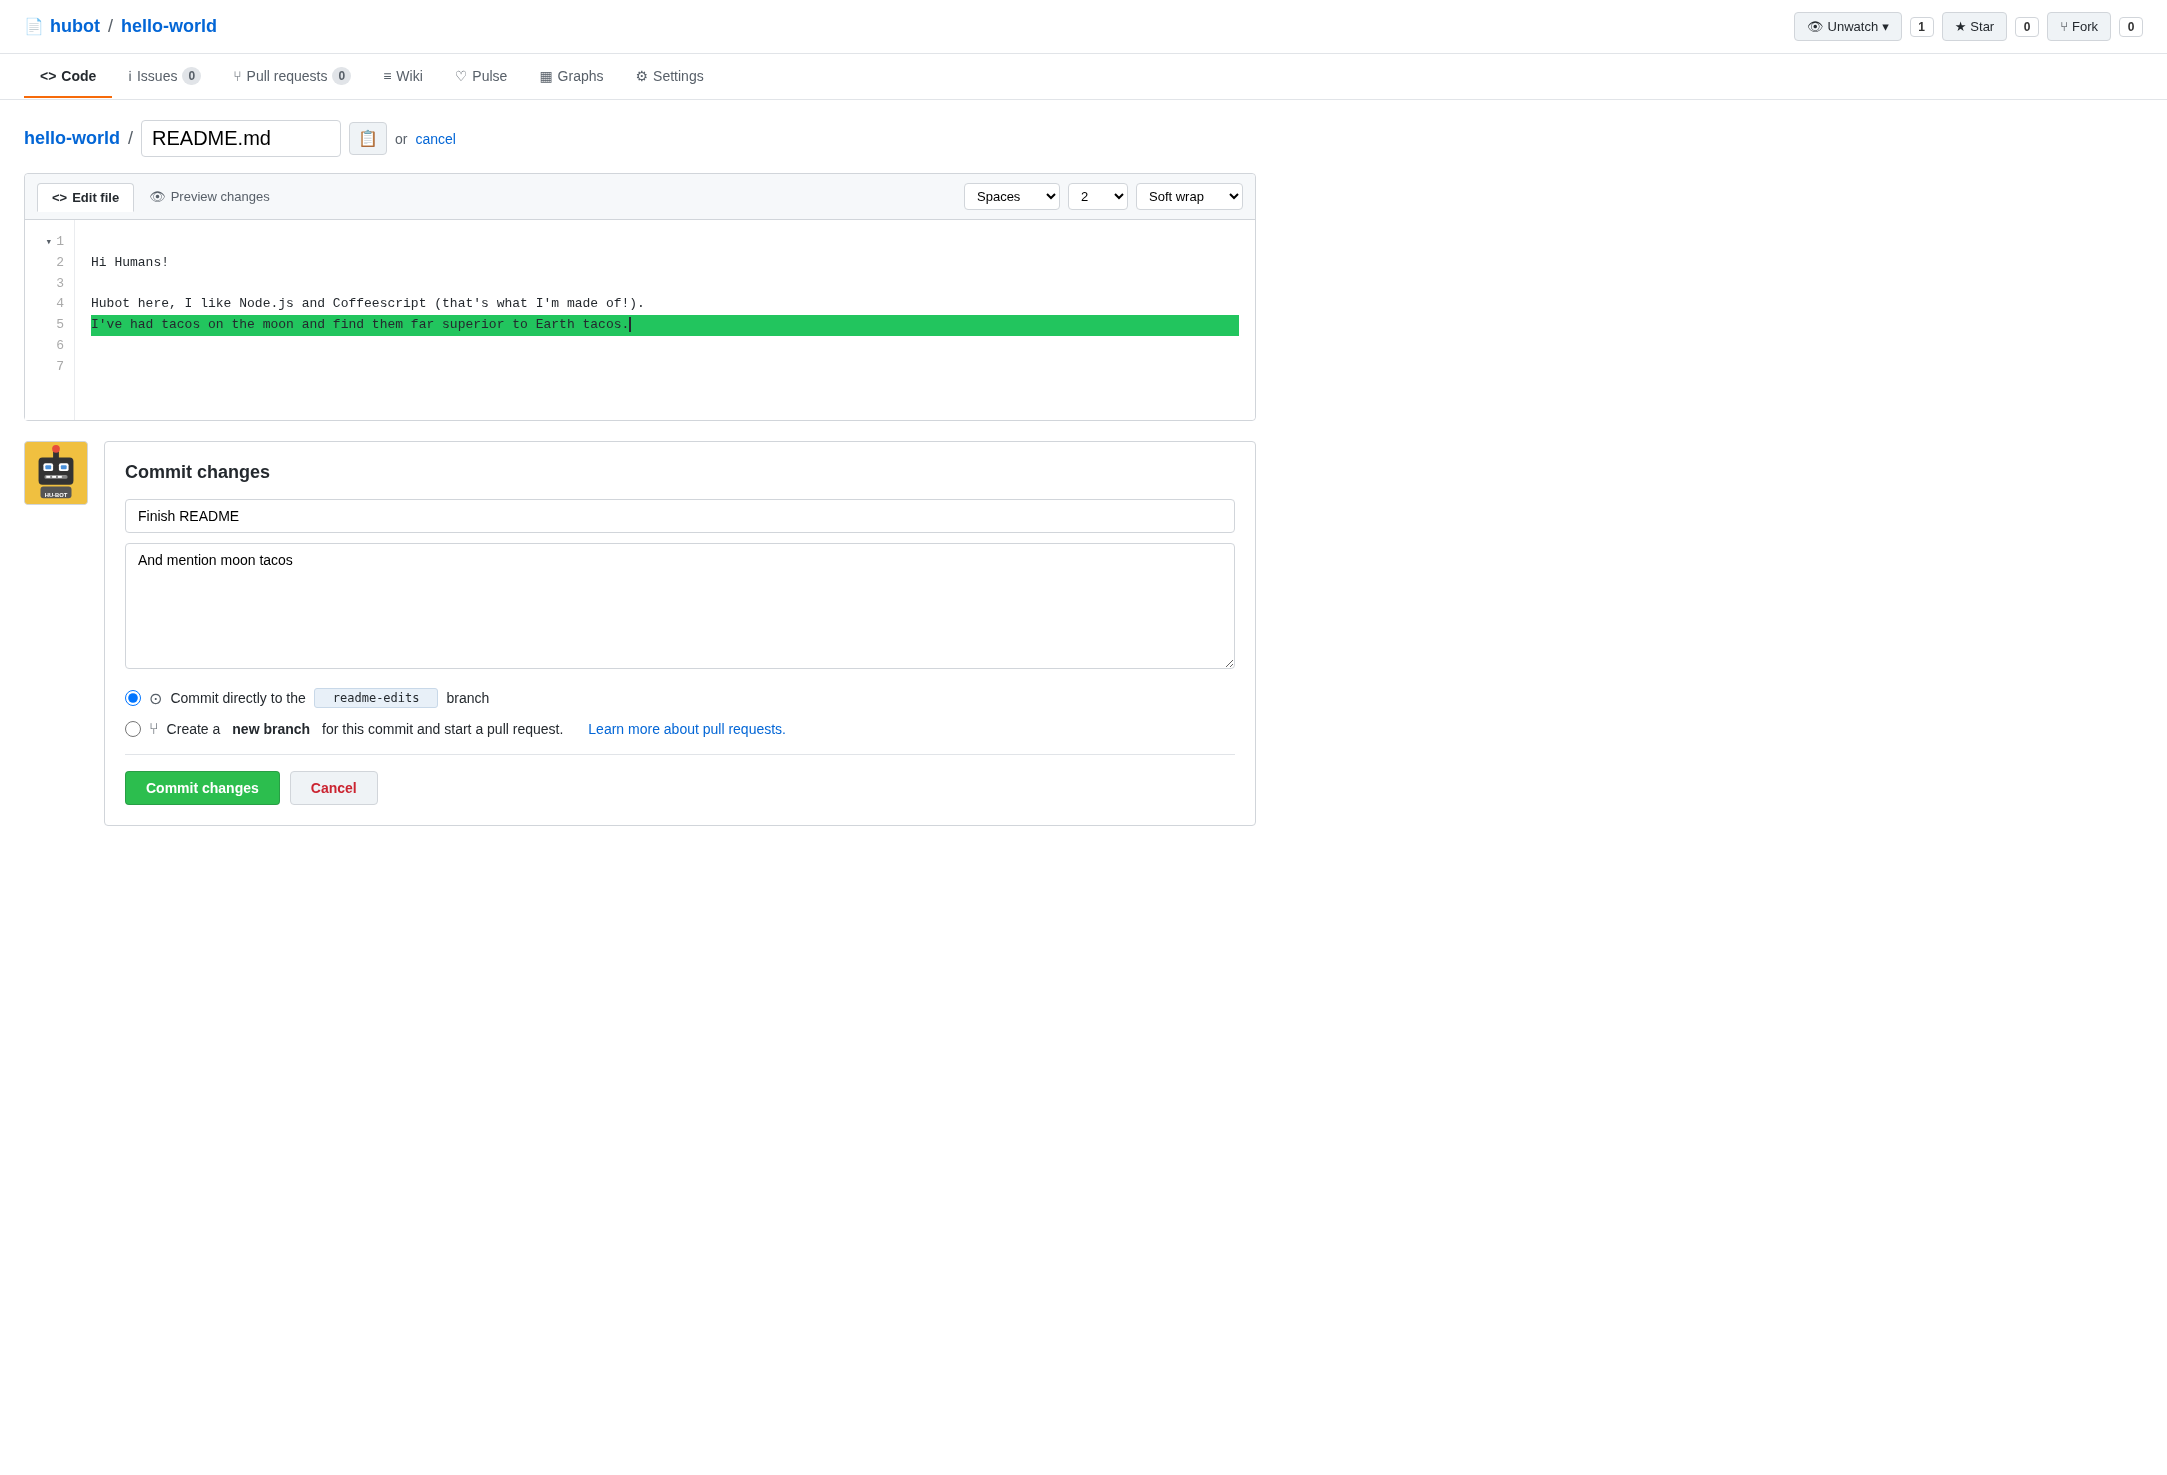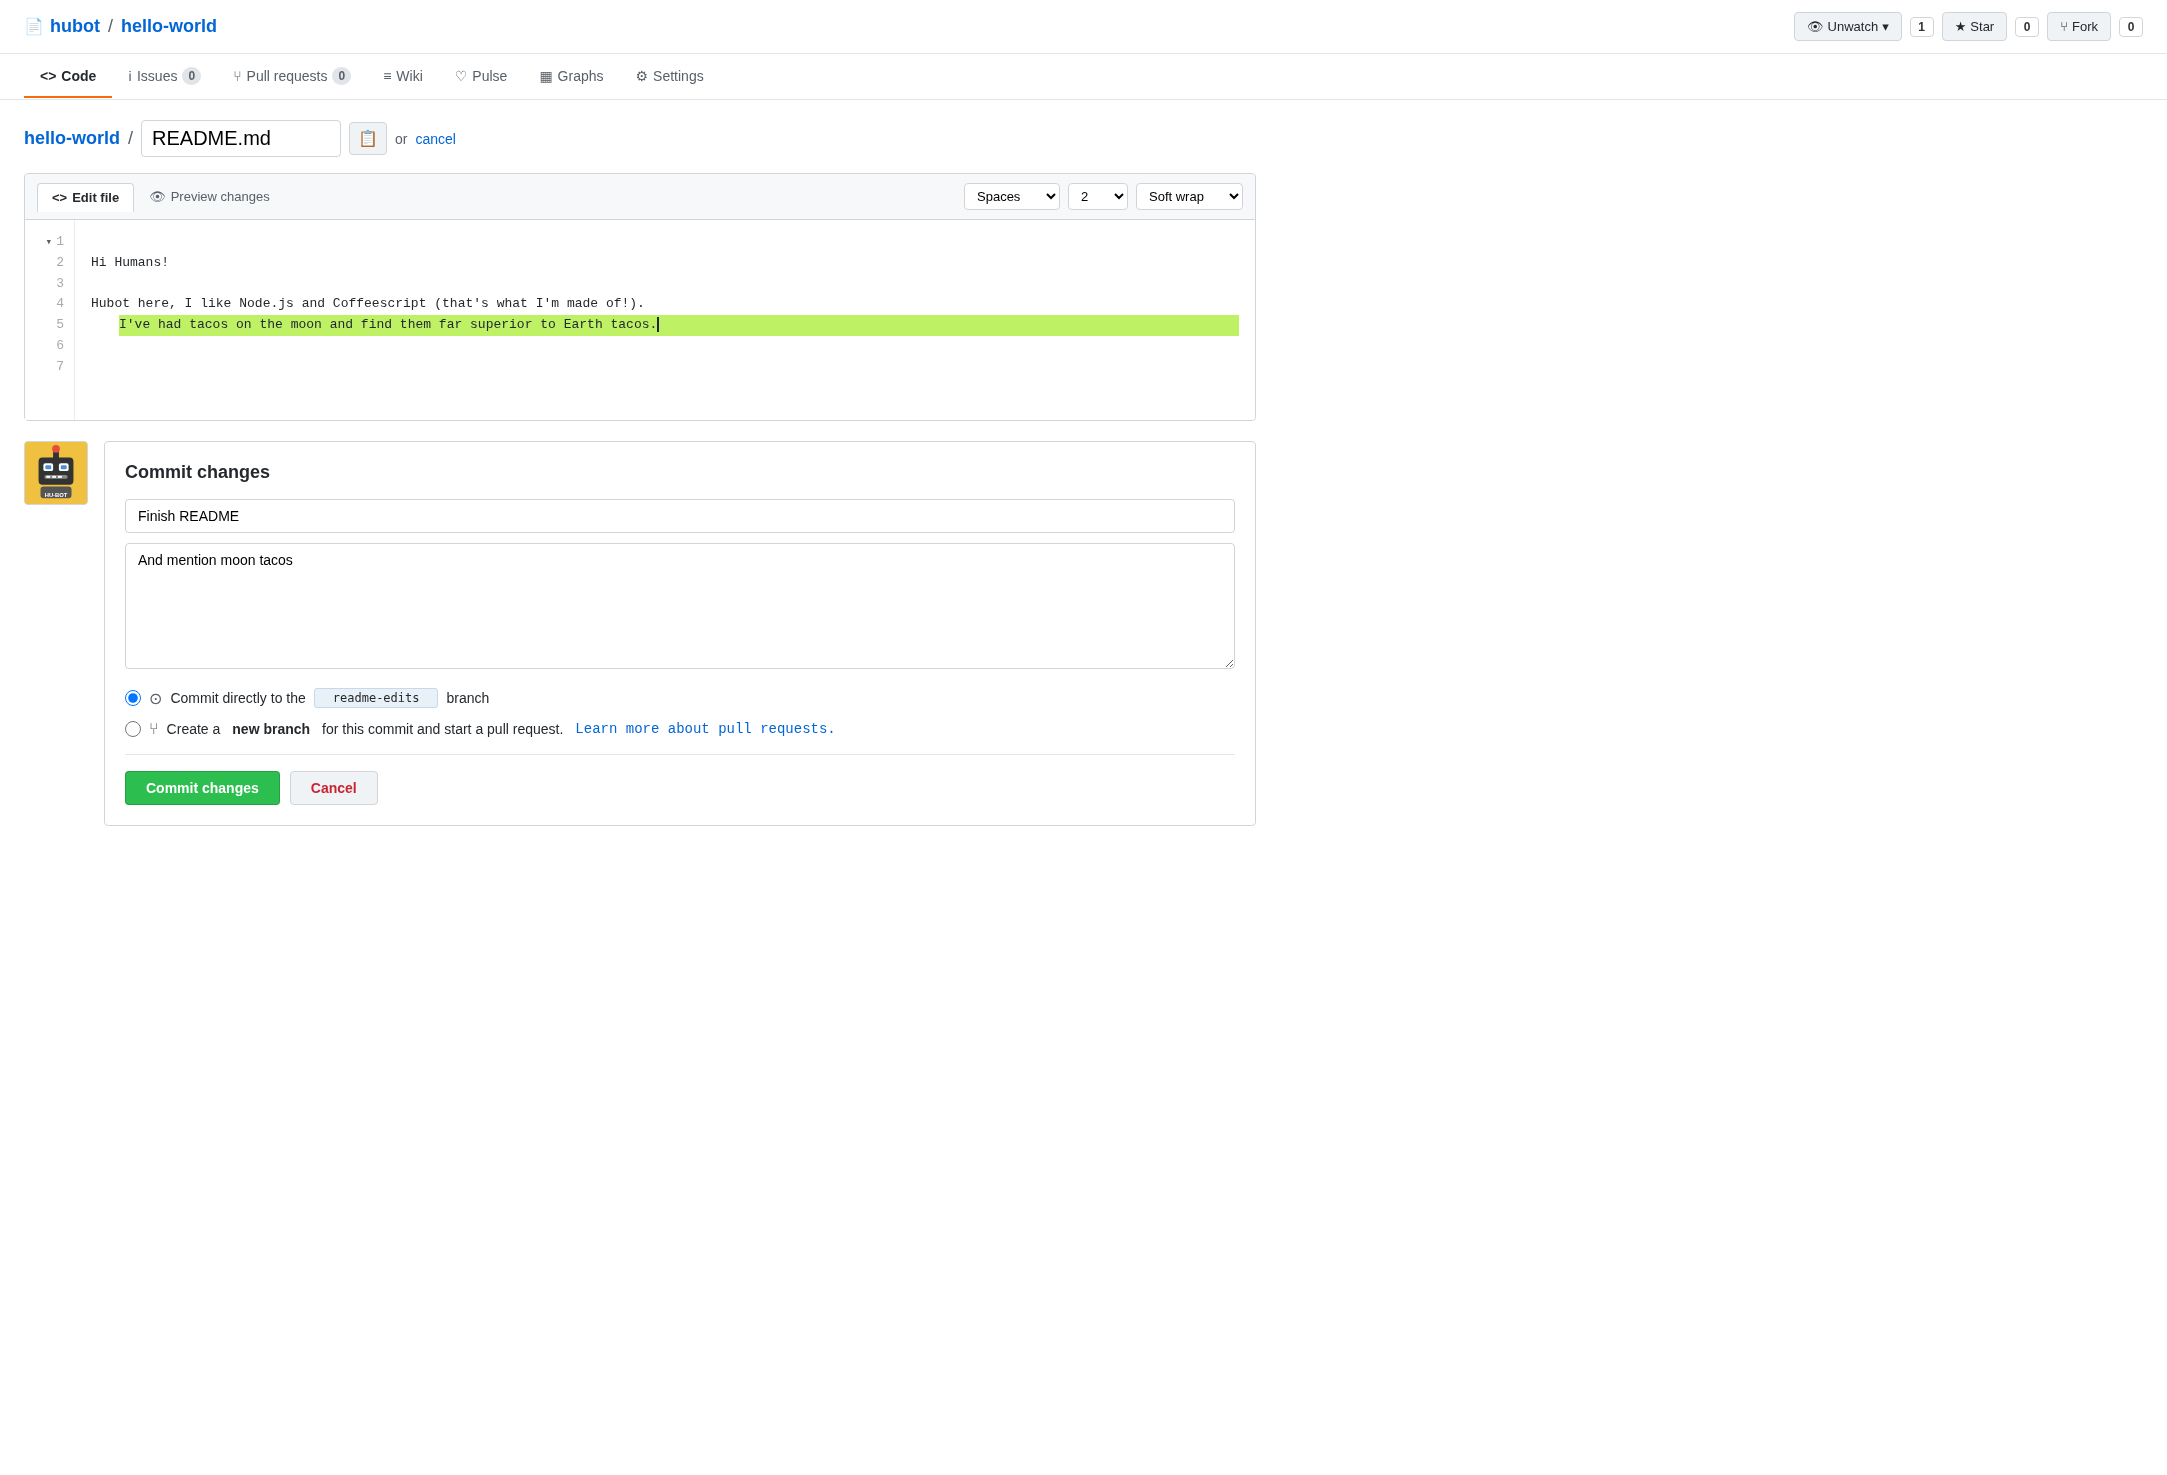--- a/index.html
+++ b/index.html
@@ -246,22 +246,21 @@
       font-size: 13px;
       line-height: 1.6;
       outline: none;
       color: #24292e;
     }
     .code-line {
       display: block;
       white-space: pre;
     }
     .code-line.highlighted {
-      background: #bef264;
-      margin-left: 28px;
+      background: #22c55e;
     }
     .code-line .cursor {
       border-right: 2px solid #24292e;
       margin-right: -2px;
     }
 
     
     .commit-section {
       display: flex;
       gap: 16px;
@@ -573,21 +572,21 @@
           <span>Commit directly to the</span>
           <span class="branch-badge">readme-edits</span>
           <span>branch</span>
         </label>
         <label class="radio-option">
           <input type="radio" name="commit-type" style="">
           <span class="radio-icon">⑂</span>
           <span>Create a</span>
           <strong style="margin: 0 4px;">new branch</strong>
           <span>for this commit and start a pull request.</span>
-          <a href="#" style="margin-left: 4px; font-family: Liberation Mono, monospace;">Learn more about pull requests.</a>
+          <a href="#" style="margin-left: 17px;">Learn more about pull requests.</a>
         </label>
       </div>
 
       <div class="action-buttons">
         <button class="btn-commit">Commit changes</button>
         <button class="btn-cancel">Cancel</button>
       </div>
     </div>
   </div>
 

